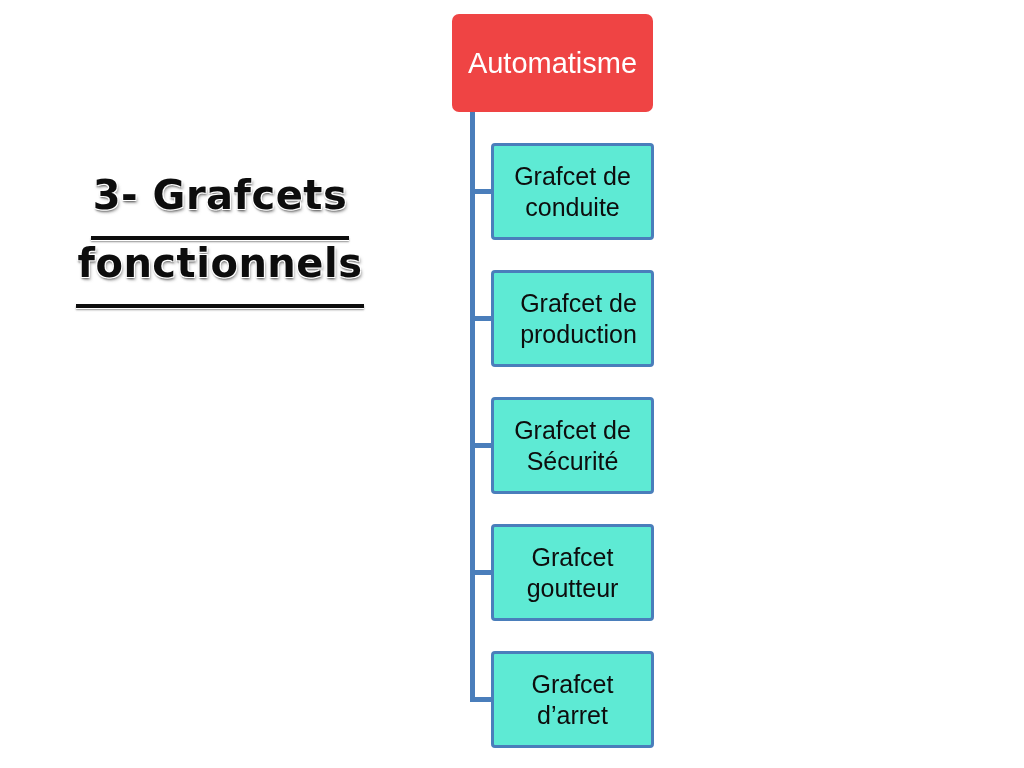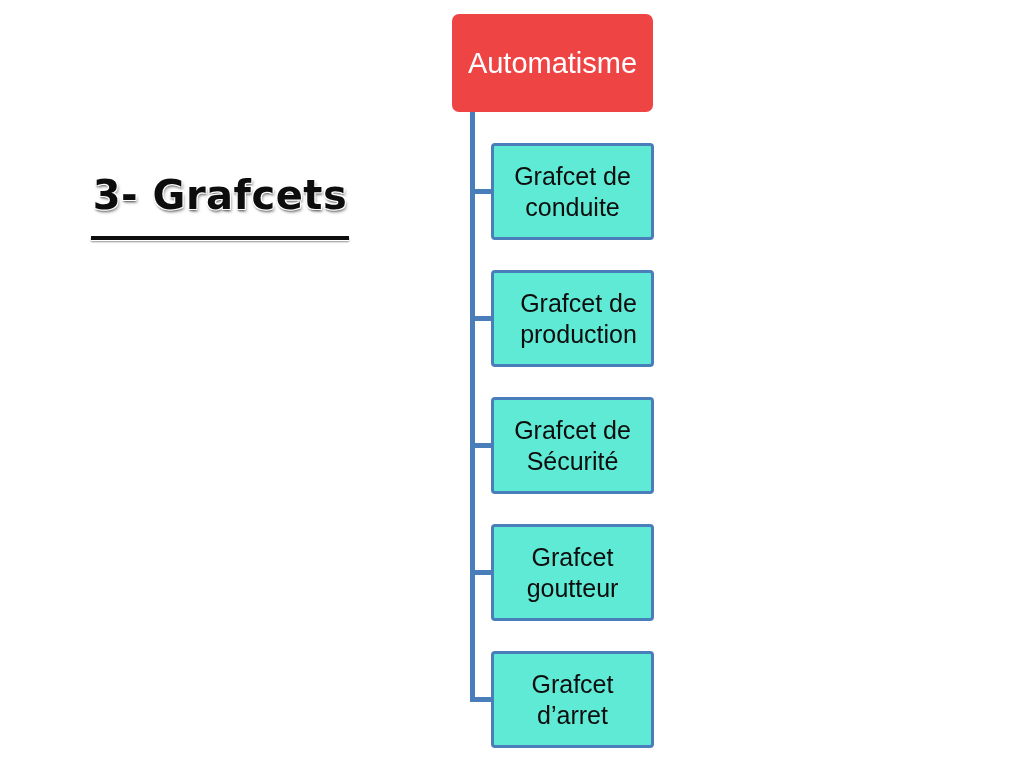--- a/index.html
+++ b/index.html
@@ -140,20 +140,21 @@
   #stub-3 { top: 570px; }
   #stub-4 { top: 697px; }
 </style>
 </head>
 <body>
 
 <div id="slide">
 
   <div id="title-block">
     <span class="title-line"><span class="ul-wrap">3- Grafcets</span></span>
+    <span class="title-line"><span class="ul-wrap">fonctionnels</span></span>
   </div>
 
   <div id="org-chart">
 
     <div class="trunk"></div>
     <div class="stub" id="stub-0"></div>
     <div class="stub" id="stub-1"></div>
     <div class="stub" id="stub-2"></div>
     <div class="stub" id="stub-3"></div>
     <div class="stub" id="stub-4"></div>

